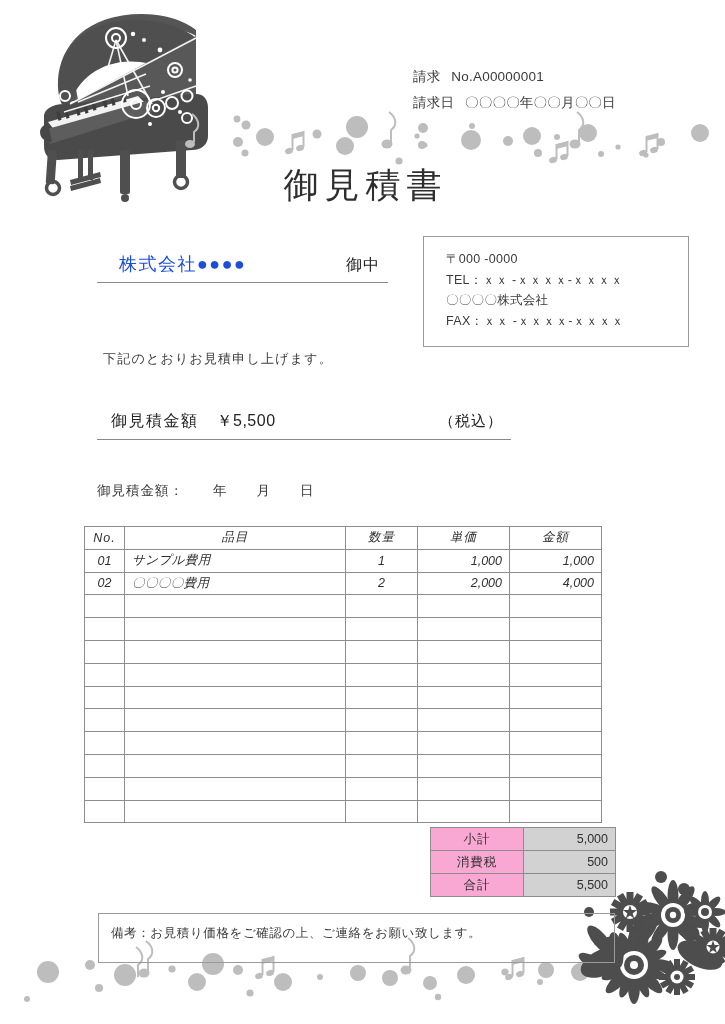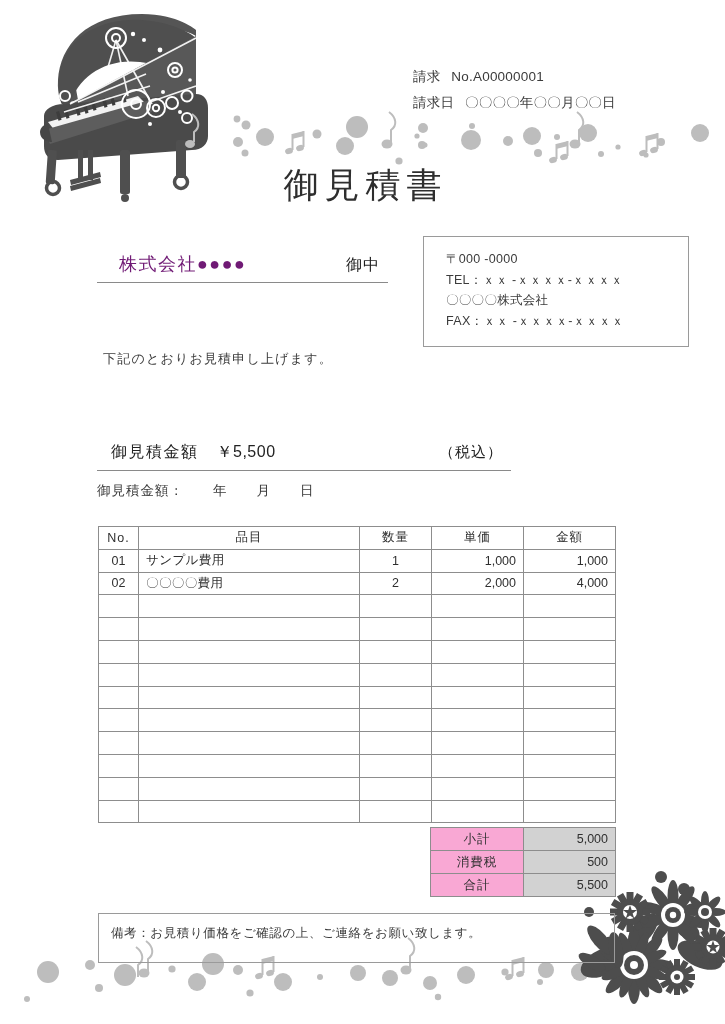--- a/index.html
+++ b/index.html
@@ -78,21 +78,21 @@
     width: 291px;
     border-bottom: 1.4px solid #8a8a8a;
     padding-bottom: 6px;
     display: flex;
     justify-content: space-between;
     align-items: baseline;
   }
   .client-name {
     font-size: 18px;
     letter-spacing: 1.5px;
-    color: #701a75;
+    color: #1d4ed8;
     padding-left: 22px;
   }
   .client-honor {
     font-size: 16px;
     letter-spacing: 1px;
     color: #1d1d1d;
     padding-right: 8px;
   }
 
   
@@ -133,21 +133,20 @@
     border-bottom: 1.4px solid #8a8a8a;
     padding-bottom: 7px;
     display: flex;
     align-items: baseline;
   }
   .amount-label {
     font-size: 16px;
     letter-spacing: 1.5px;
     color: #232323;
     padding-left: 14px;
-    margin-top: 31px;
   }
   .amount-value {
     font-size: 16px;
     letter-spacing: 0.5px;
     color: #232323;
     margin-left: 18px;
   }
   .amount-tax {
     font-size: 15px;
     letter-spacing: 1px;
@@ -163,25 +162,26 @@
     top: 482px;
     font-size: 13.5px;
     letter-spacing: 1px;
     color: #3b3b3b;
     white-space: pre;
   }
 
   
   .items-table {
     position: absolute;
-    left: 98px;
+    left: 84px;
     top: 526px;
     width: 517px;
     border-collapse: collapse;
     table-layout: fixed;
+    font-style: italic;
   }
   .items-table th,
   .items-table td {
     border: 1px solid #8d8d8d;
     height: 22.8px;
     font-weight: normal;
     font-size: 12.5px;
     color: #2f2f2f;
     padding: 0 7px;
     box-sizing: border-box;

